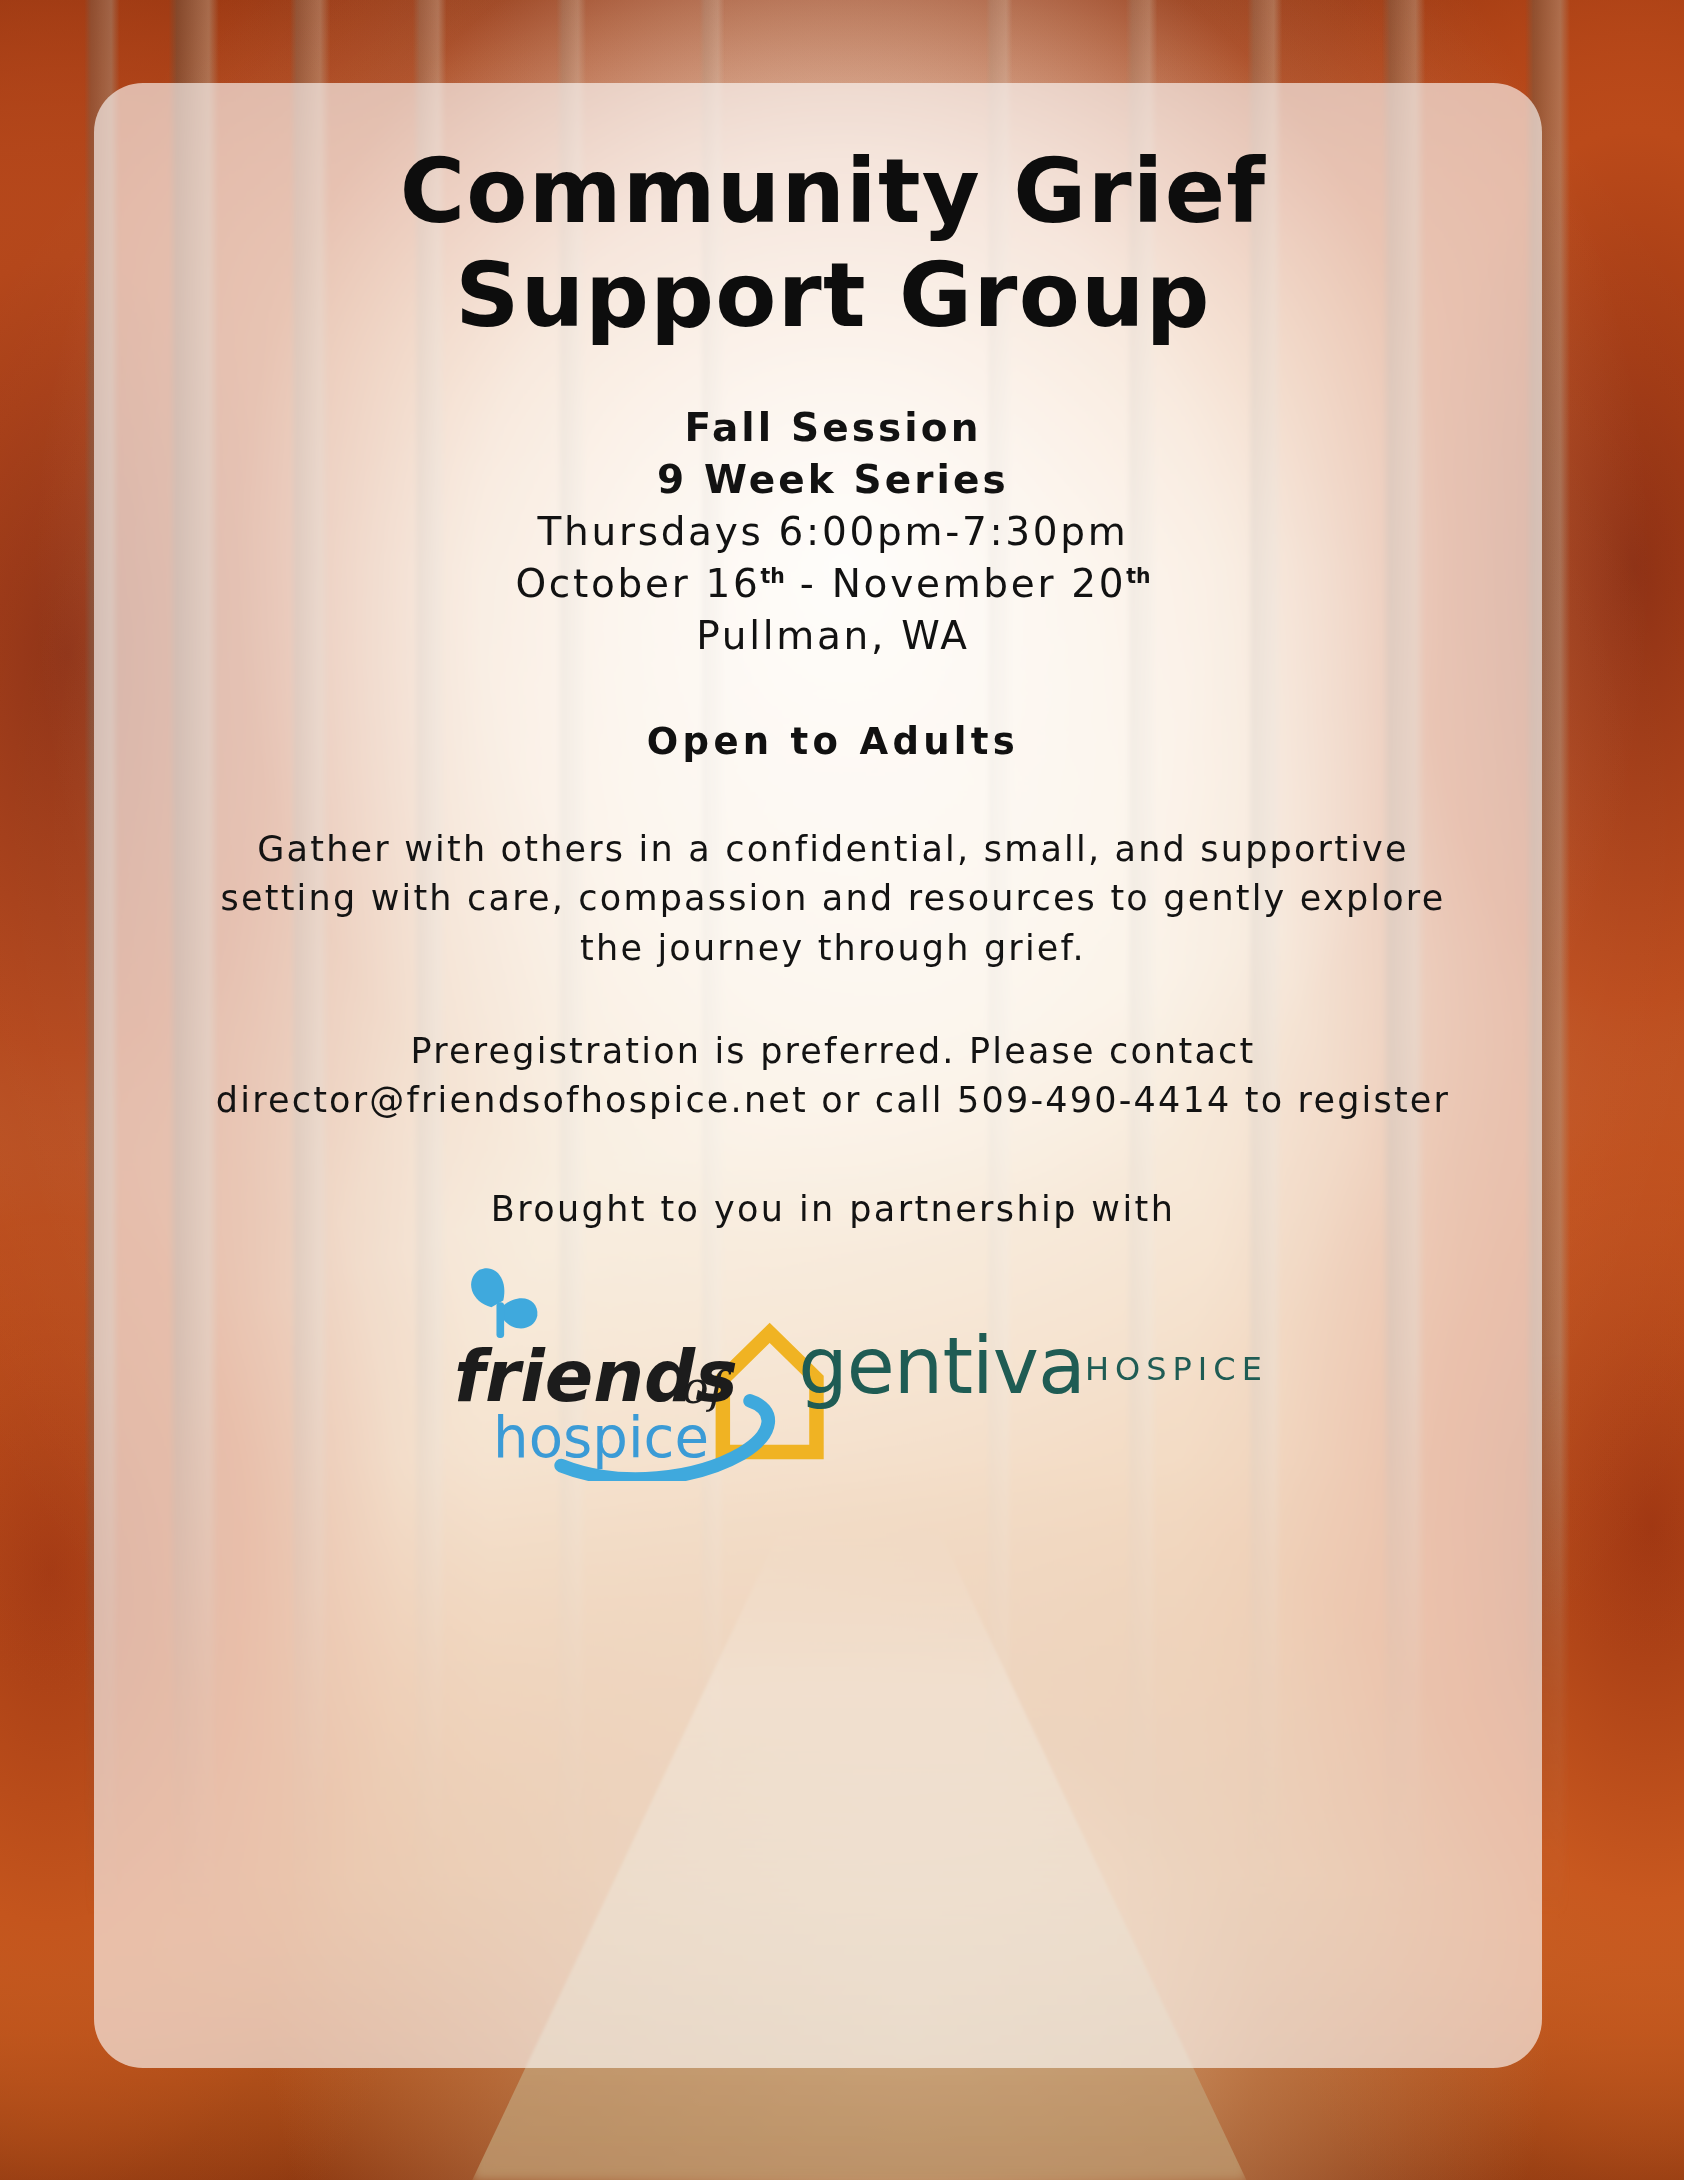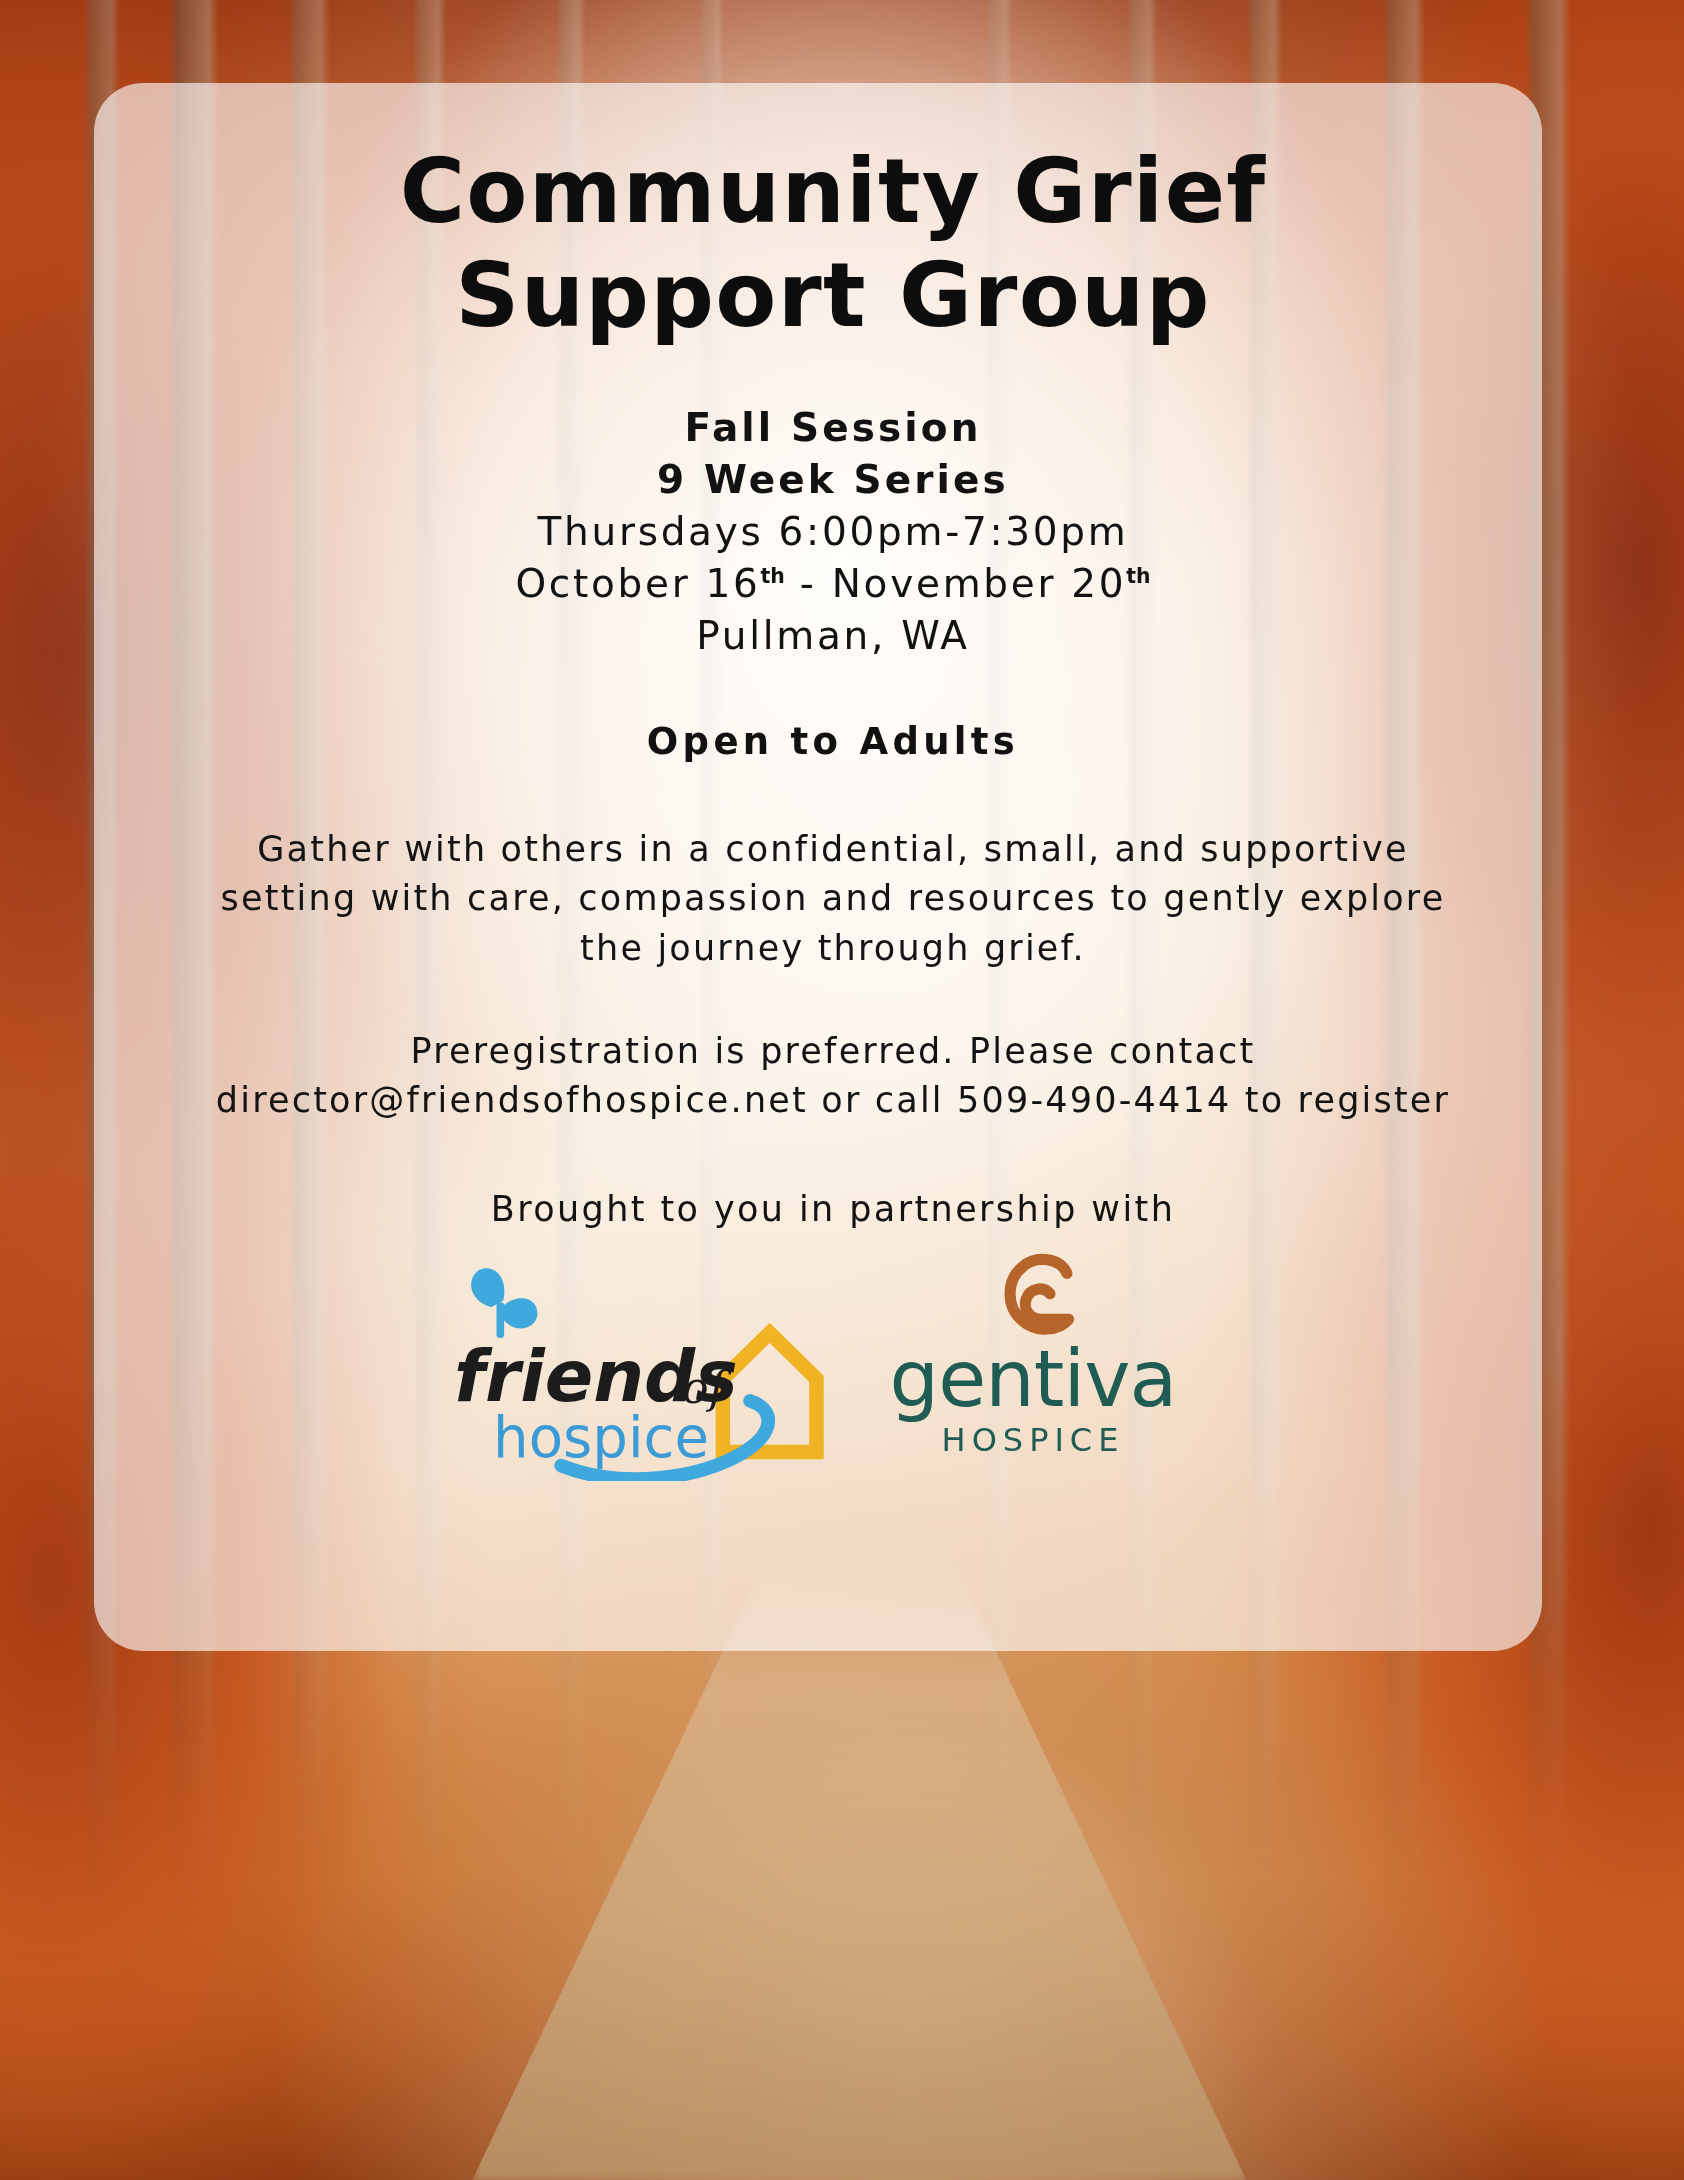--- a/index.html
+++ b/index.html
@@ -84,21 +84,21 @@
     background: radial-gradient(ellipse 60% 50% at 50% 40%, rgba(255,255,255,0.35) 0%, rgba(255,255,255,0.05) 60%, rgba(0,0,0,0) 100%);
     pointer-events: none;
   }
 
   
   .card {
     position: absolute;
     left: 94px;
     top: 83px;
     width: 1448px;
-    height: 1568px;
+    height: 1985px;
     background: rgba(255,255,255,0.62);
     border-radius: 49px;
     backdrop-filter: blur(1.7px);
     box-sizing: border-box;
     padding: 46px 77px 34px 107px;
     text-align: center;
     color: #101010;
   }
 
   
@@ -175,22 +175,23 @@
     height: 230px;
   }
   .foh svg { display: block; width: 400px; height: 230px; }
 
   
   .gentiva {
     position: relative;
     width: 383px;
     height: 230px;
     display: flex;
-    flex-direction: column;
+    flex-direction: row;
     align-items: center;
+    justify-content: center;
   }
   .gentiva .mark { width: 102px; height: 89px; margin-bottom: 1.7px; }
   .gentiva .word {
     font-size: 78px;
     font-weight: 400;
     letter-spacing: -0.9px;
     color: #1f5c54;
     line-height: 0.95;
     font-family: "DejaVu Sans", sans-serif;
   }

